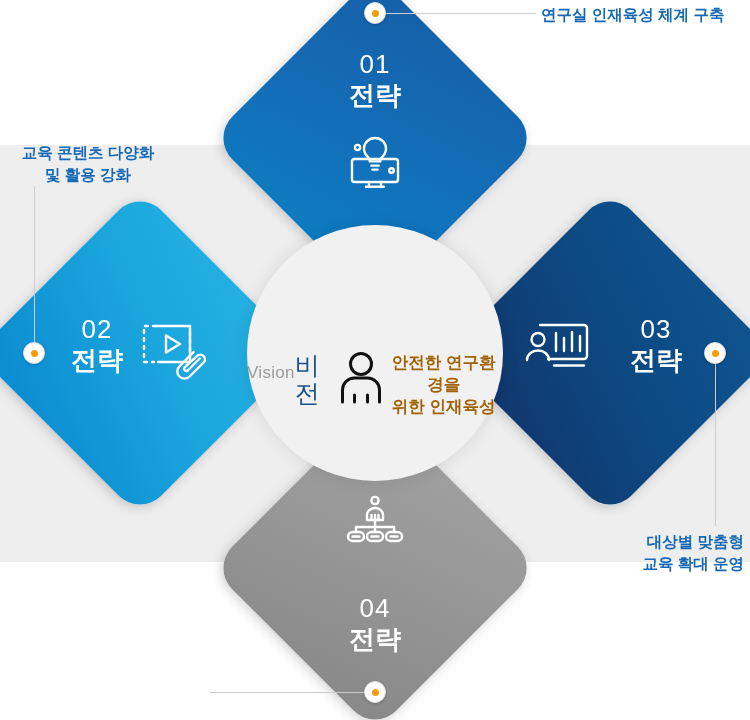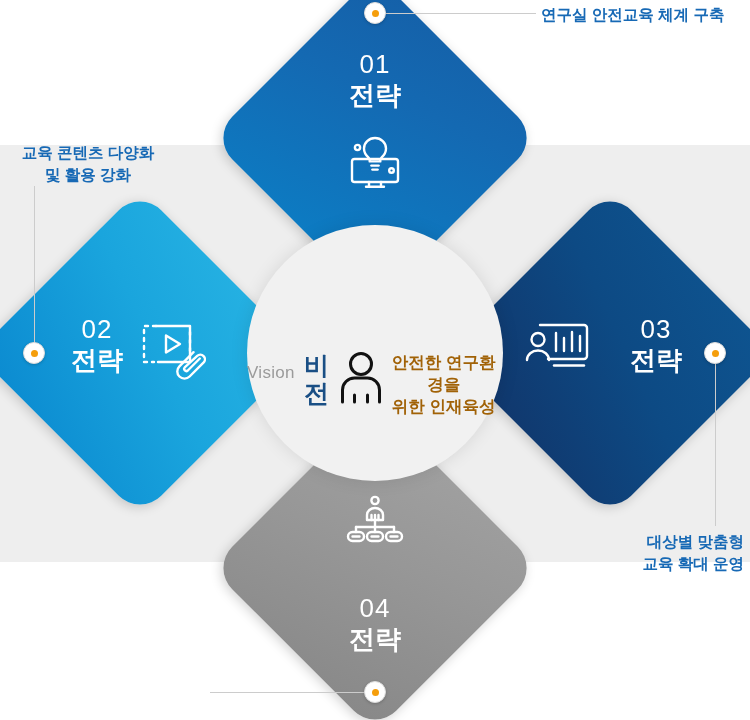--- a/index.html
+++ b/index.html
@@ -122,25 +122,24 @@
     box-sizing: border-box;
   }
   .vision-en {
     font-size: 17px;
     color: #9b9b9b;
     letter-spacing: 0.3px;
     line-height: 1;
   }
   .vision-ko {
     font-size: 25px;
-    font-weight: 700;
+    font-weight: 400;
     color: #1a4f85;
     margin-top: 15px;
     line-height: 1.1;
-    text-align: center;
   }
   .vision-icon {
     margin-top: 12px;
     color: #111111;
   }
   .vision-desc {
     margin-top: 24px;
     font-size: 16.5px;
     font-weight: 700;
     color: #a16207;
@@ -299,21 +298,21 @@
         <path d="M4.5 52V40c0-6.6 5.4-12 12-12h13c6.6 0 12 5.4 12 12v12"></path>
         <path d="M16.5 45v7M29.5 45v7"></path>
       </svg>
     </div>
     <div class="vision-desc">안전한 연구환경을
 위한 인재육성</div>
   </div>
 
   <div class="leader h" id="lead-top"></div>
   <div class="dot" id="dot-top"></div>
-  <div class="olabel" id="olabel-top">연구실 안전교육 체계 구축</div>
+  <div class="olabel" id="olabel-top">연구실 인재육성 체계 구축</div>
 
   <div class="leader v" id="lead-left"></div>
   <div class="dot" id="dot-left"></div>
   <div class="olabel" id="olabel-left">교육 콘텐츠 다양화
 및 활용 강화</div>
 
   <div class="leader v" id="lead-right"></div>
   <div class="dot" id="dot-right"></div>
   <div class="olabel" id="olabel-right">대상별 맞춤형
 교육 확대 운영</div>

